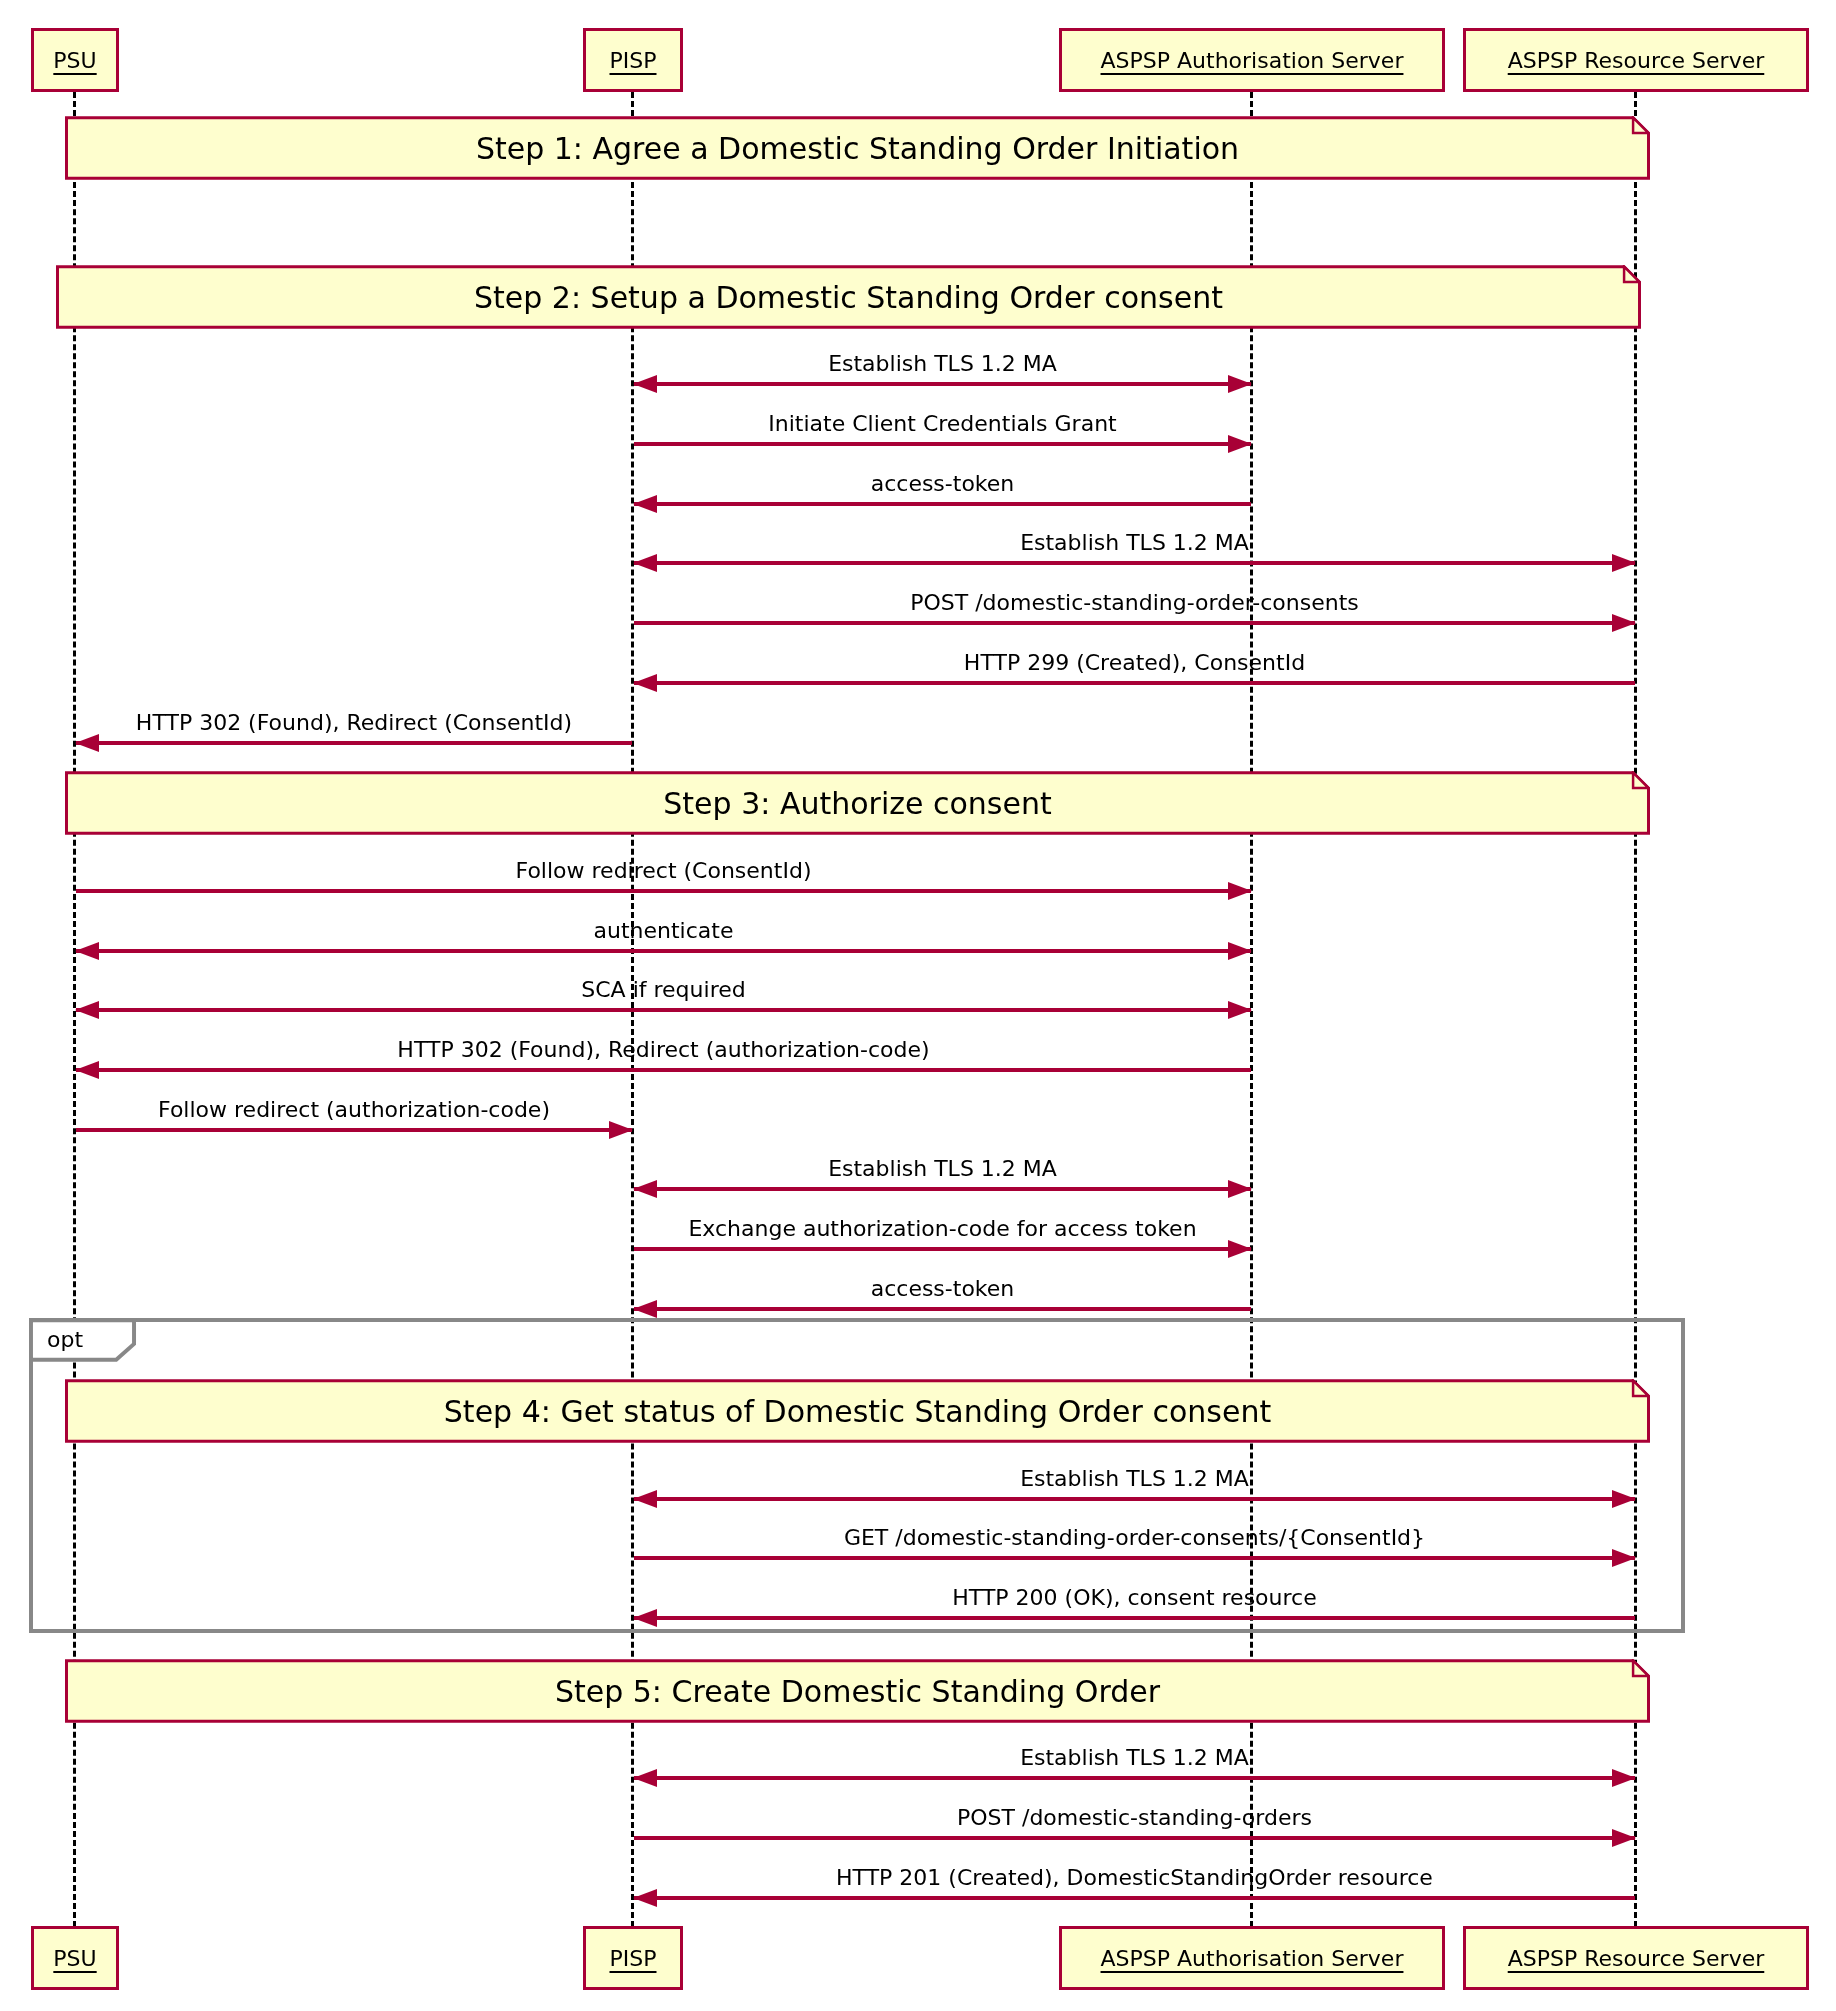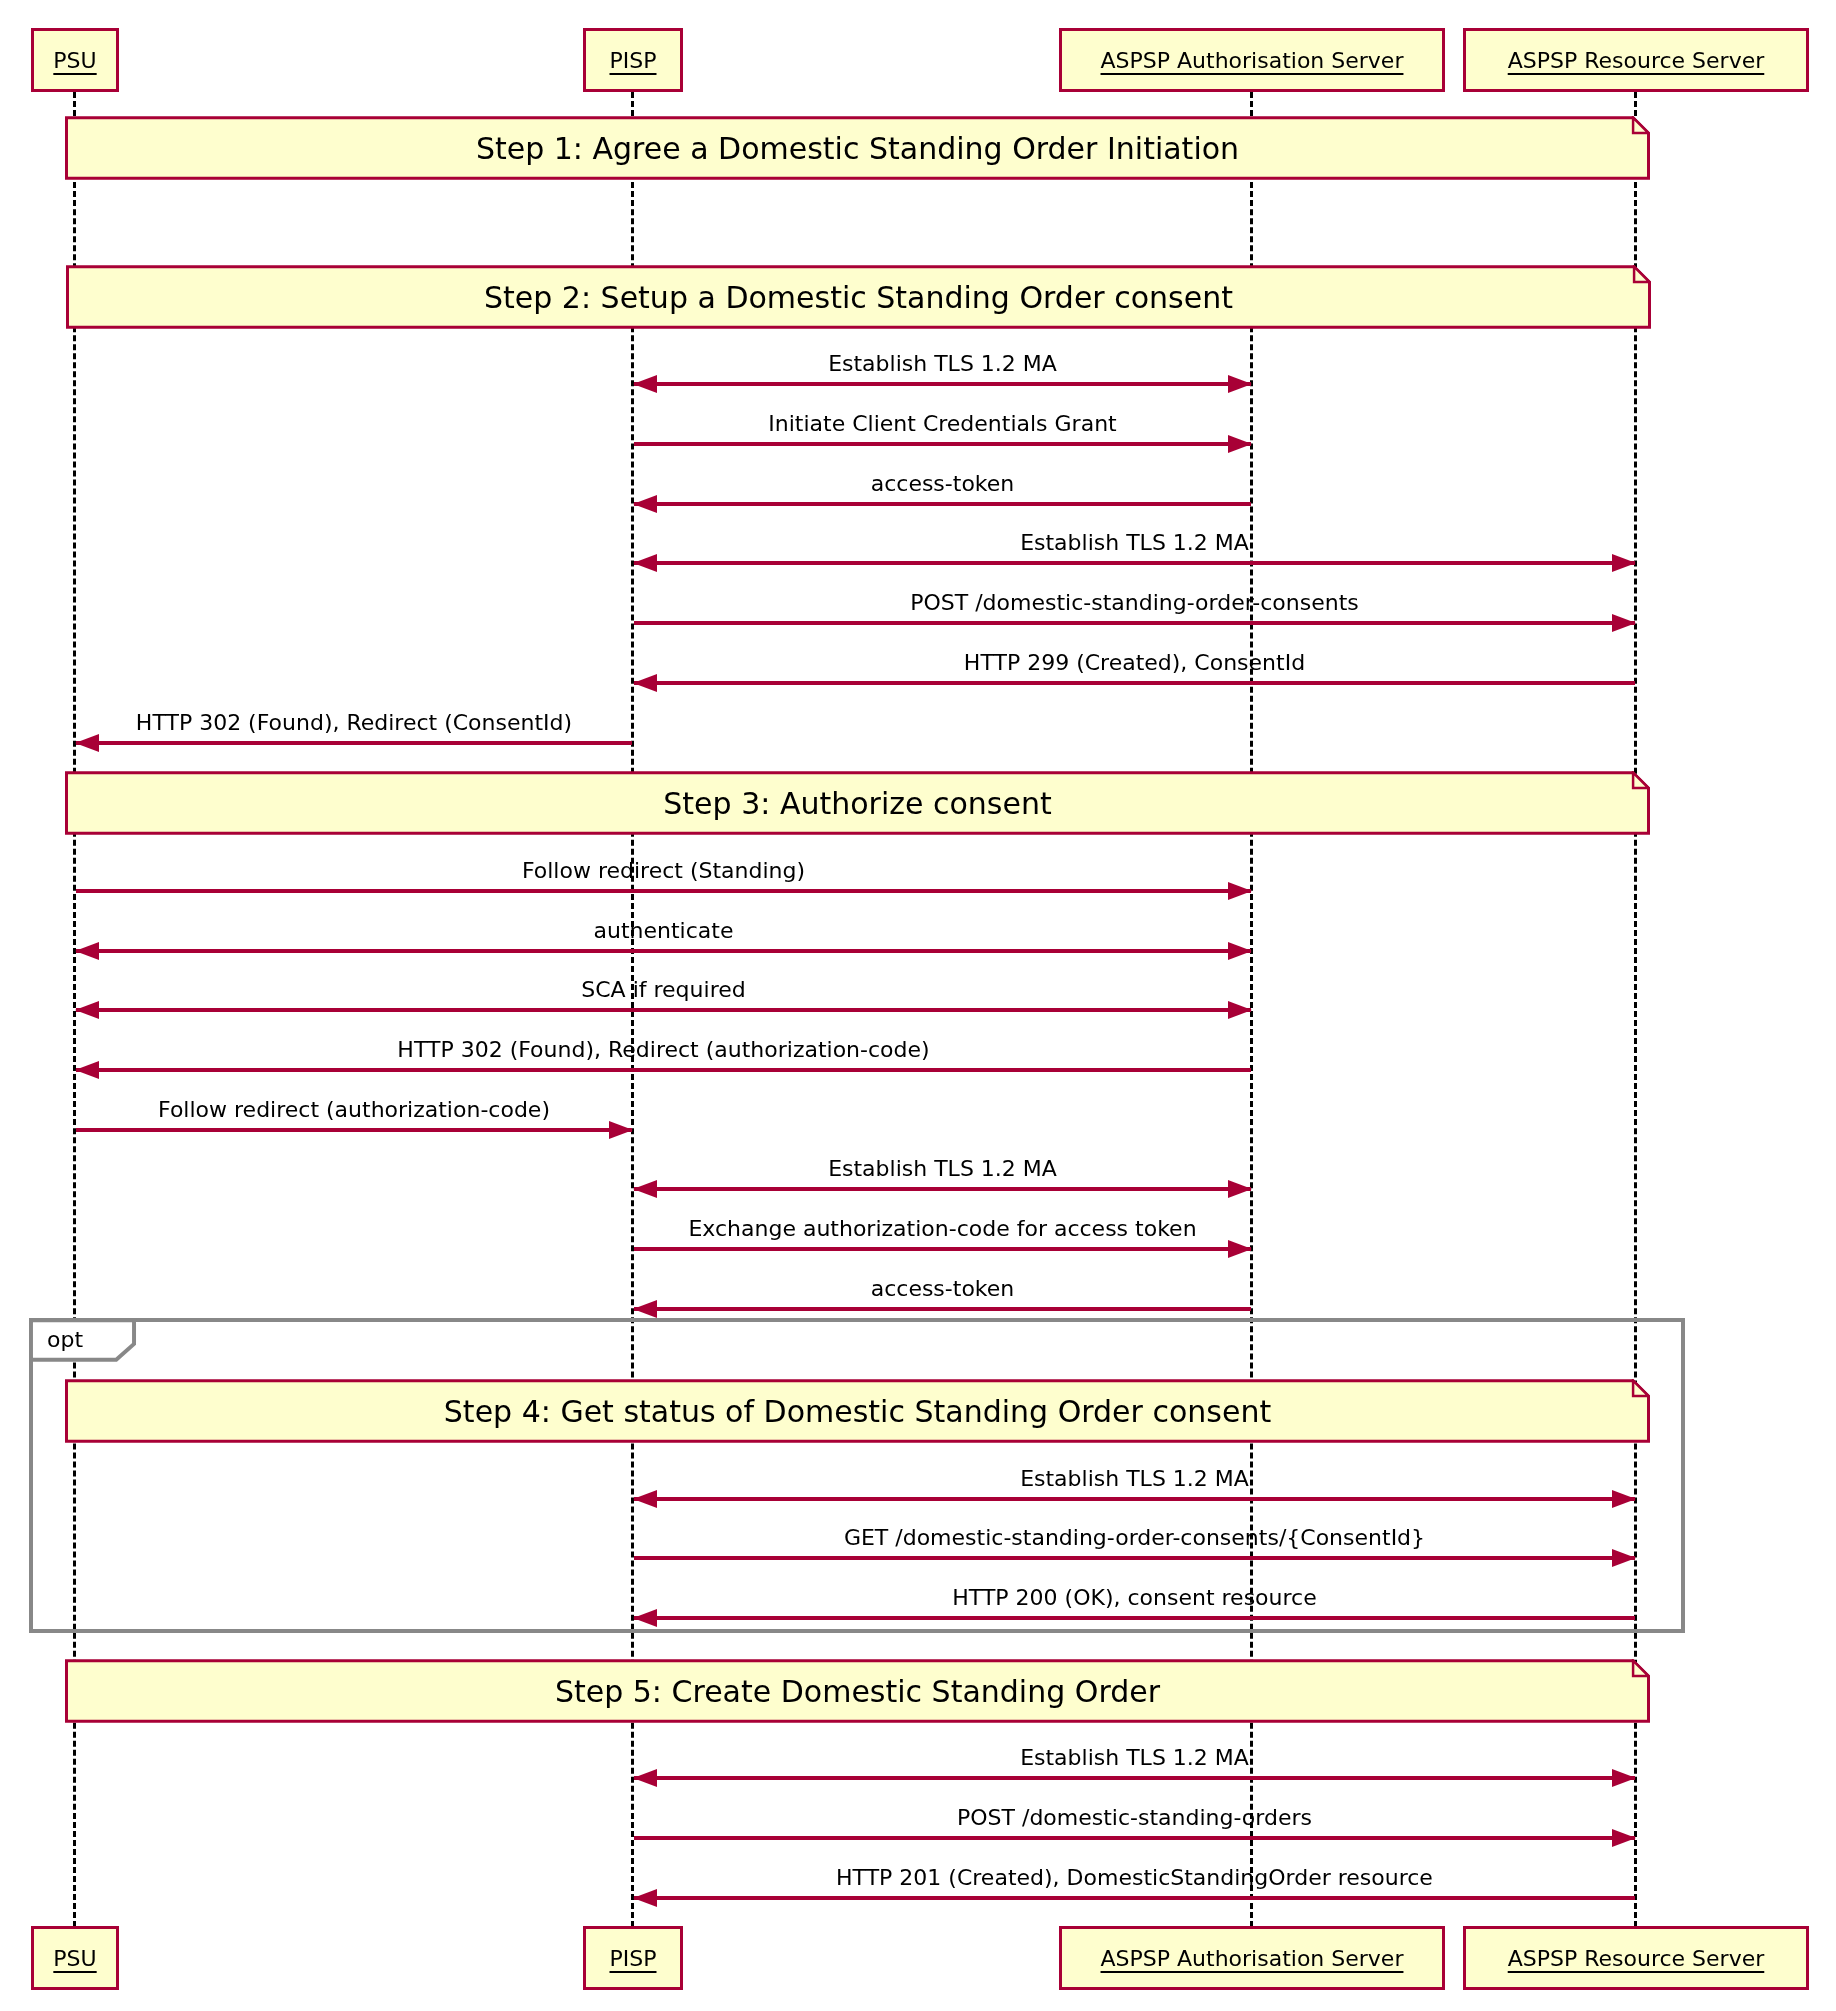--- a/index.html
+++ b/index.html
@@ -55,21 +55,21 @@
       <div class="lifeline" style="left: 631px; top: 92px; height: 1835px;"></div>
       <div class="lifeline" style="left: 1250px; top: 92px; height: 1835px;"></div>
       <div class="lifeline" style="left: 1634px; top: 92px; height: 1835px;"></div>
       <div class="note" style="left: 65px; top: 116px; width: 1585px; height: 64px;">
         <svg width="1585" height="64" viewBox="0 0 1593 64">
           <polygon class="note-body" points="1.5,1.5 1576,1.5 1591.5,17 1591.5,62.5 1.5,62.5"></polygon>
           <polygon class="note-fold" points="1576,1.5 1576,17 1591.5,17"></polygon>
         </svg>
         <div class="note-label">Step 1: Agree a Domestic Standing Order Initiation</div>
       </div>
-      <div class="note" style="left: 66px; top: 265px; width: 1585px; height: 64px;">
+      <div class="note" style="left: 56px; top: 265px; width: 1585px; height: 64px;">
         <svg width="1585" height="64" viewBox="0 0 1593 64">
           <polygon class="note-body" points="1.5,1.5 1576,1.5 1591.5,17 1591.5,62.5 1.5,62.5"></polygon>
           <polygon class="note-fold" points="1576,1.5 1576,17 1591.5,17"></polygon>
         </svg>
         <div class="note-label">Step 2: Setup a Domestic Standing Order consent</div>
       </div>
       <div class="msg" style="left: 633px; top: 328px; width: 619px;">
         <div class="msg-label">Establish TLS 1.2 MA</div>
         <div class="msg-arrow">
           <span class="msg-line"></span>
@@ -121,21 +121,21 @@
         </div>
       </div>
       <div class="note" style="left: 65px; top: 771px; width: 1585px; height: 64px;">
         <svg width="1585" height="64" viewBox="0 0 1593 64">
           <polygon class="note-body" points="1.5,1.5 1576,1.5 1591.5,17 1591.5,62.5 1.5,62.5"></polygon>
           <polygon class="note-fold" points="1576,1.5 1576,17 1591.5,17"></polygon>
         </svg>
         <div class="note-label">Step 3: Authorize consent</div>
       </div>
       <div class="msg" style="left: 75px; top: 835px; width: 1177px;">
-        <div class="msg-label">Follow redirect (Standing)</div>
+        <div class="msg-label">Follow redirect (ConsentId)</div>
         <div class="msg-arrow">
           <span class="msg-line"></span>
           <span class="head-r"></span>
         </div>
       </div>
       <div class="msg" style="left: 75px; top: 895px; width: 1177px;">
         <div class="msg-label">authenticate</div>
         <div class="msg-arrow">
           <span class="msg-line"></span>
           <span class="head-r"></span>

